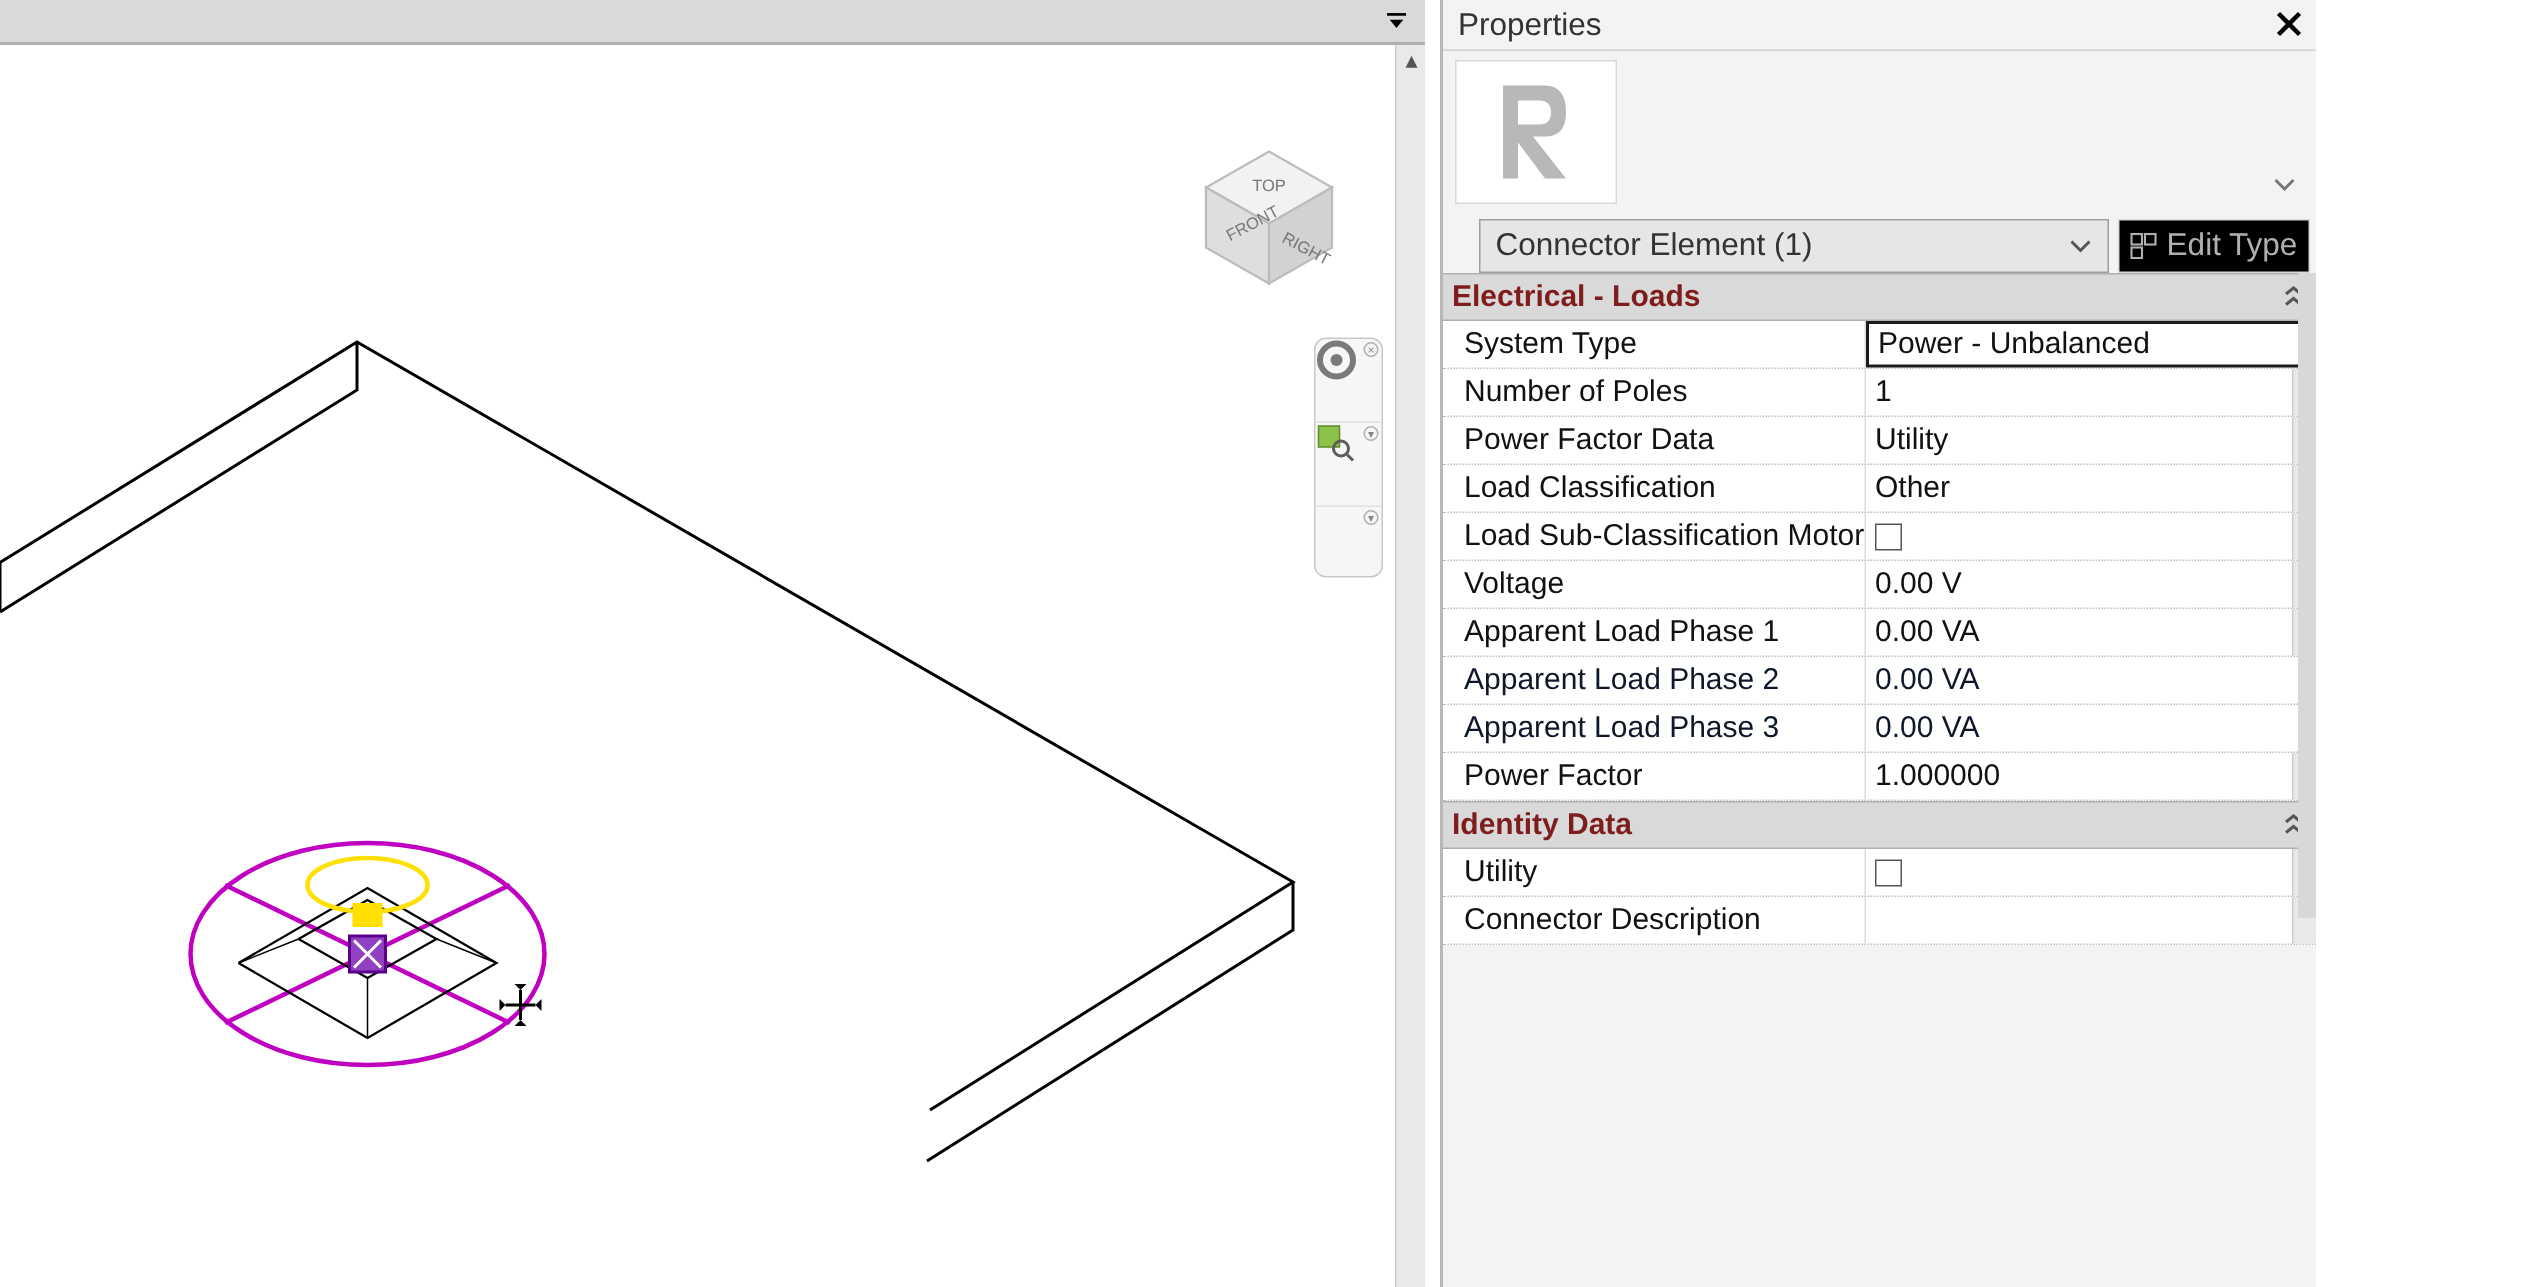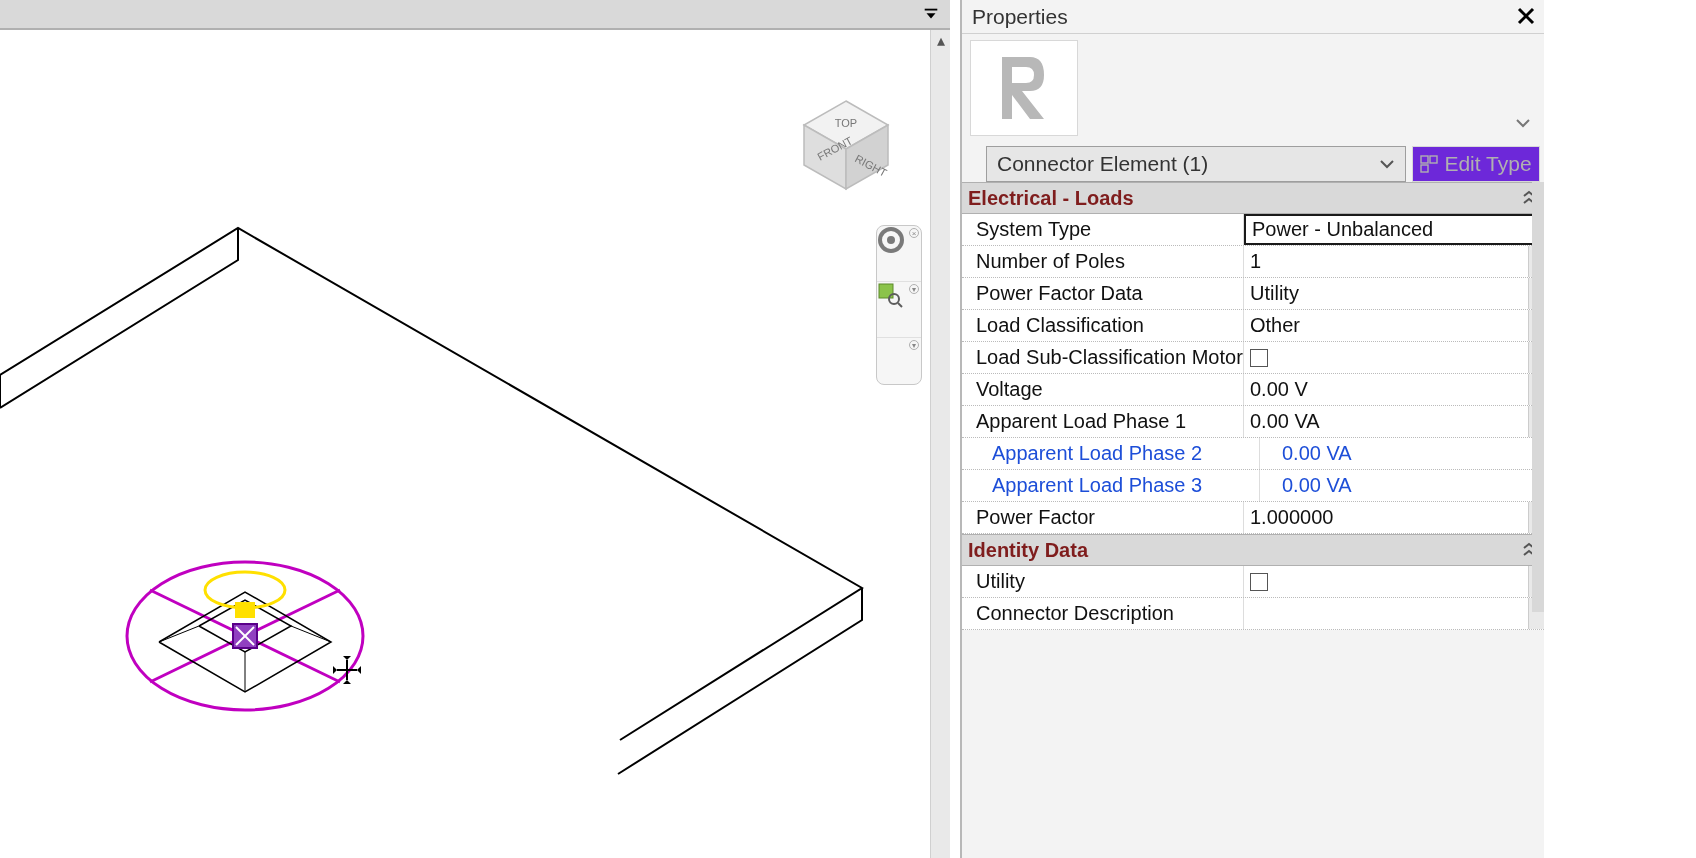--- a/index.html
+++ b/index.html
@@ -146,21 +146,21 @@
     color:#333;
     cursor:pointer;
   }
   .selector-row .edit-type {
     width: 128px; height: 36px;
     display:flex; align-items:center; justify-content:center;
     color: #b0b0b0;
     font-size: 21px;
     gap:6px;
     border:1px solid #d8d8d8;
-    background:#6d28d9;
+    background:#000000;
   }
   
   .grid { flex:1; overflow:hidden; position:relative; }
   .section-hdr {
     background: #d9d9d9;
     border-top: 1px solid #b0b0b0;
     border-bottom: 1px solid #b0b0b0;
     height: 32px;
     display:flex; align-items:center;
     padding-left: 6px;
@@ -188,21 +188,21 @@
     border-right: 1px solid #ddd;
   }
   .prow .value {
     flex:1;
     padding-left: 6px;
     display:flex; align-items:center;
     color:#111;
     position:relative;
   }
   .prow.disabled .label,
-  .prow.disabled .value { color:#1d4ed8;margin-left:16px; }
+  .prow.disabled .value { color:#0f172a; }
   .prow.active .value {
     border: 2px solid #1a1a1a;
   }
   .prow .value .handle {
     position:absolute; right:0; top:0;
     width: 16px; height:100%;
     background:#e9e9e9;
     border-left:1px solid #ccc;
   }
   .chk {

